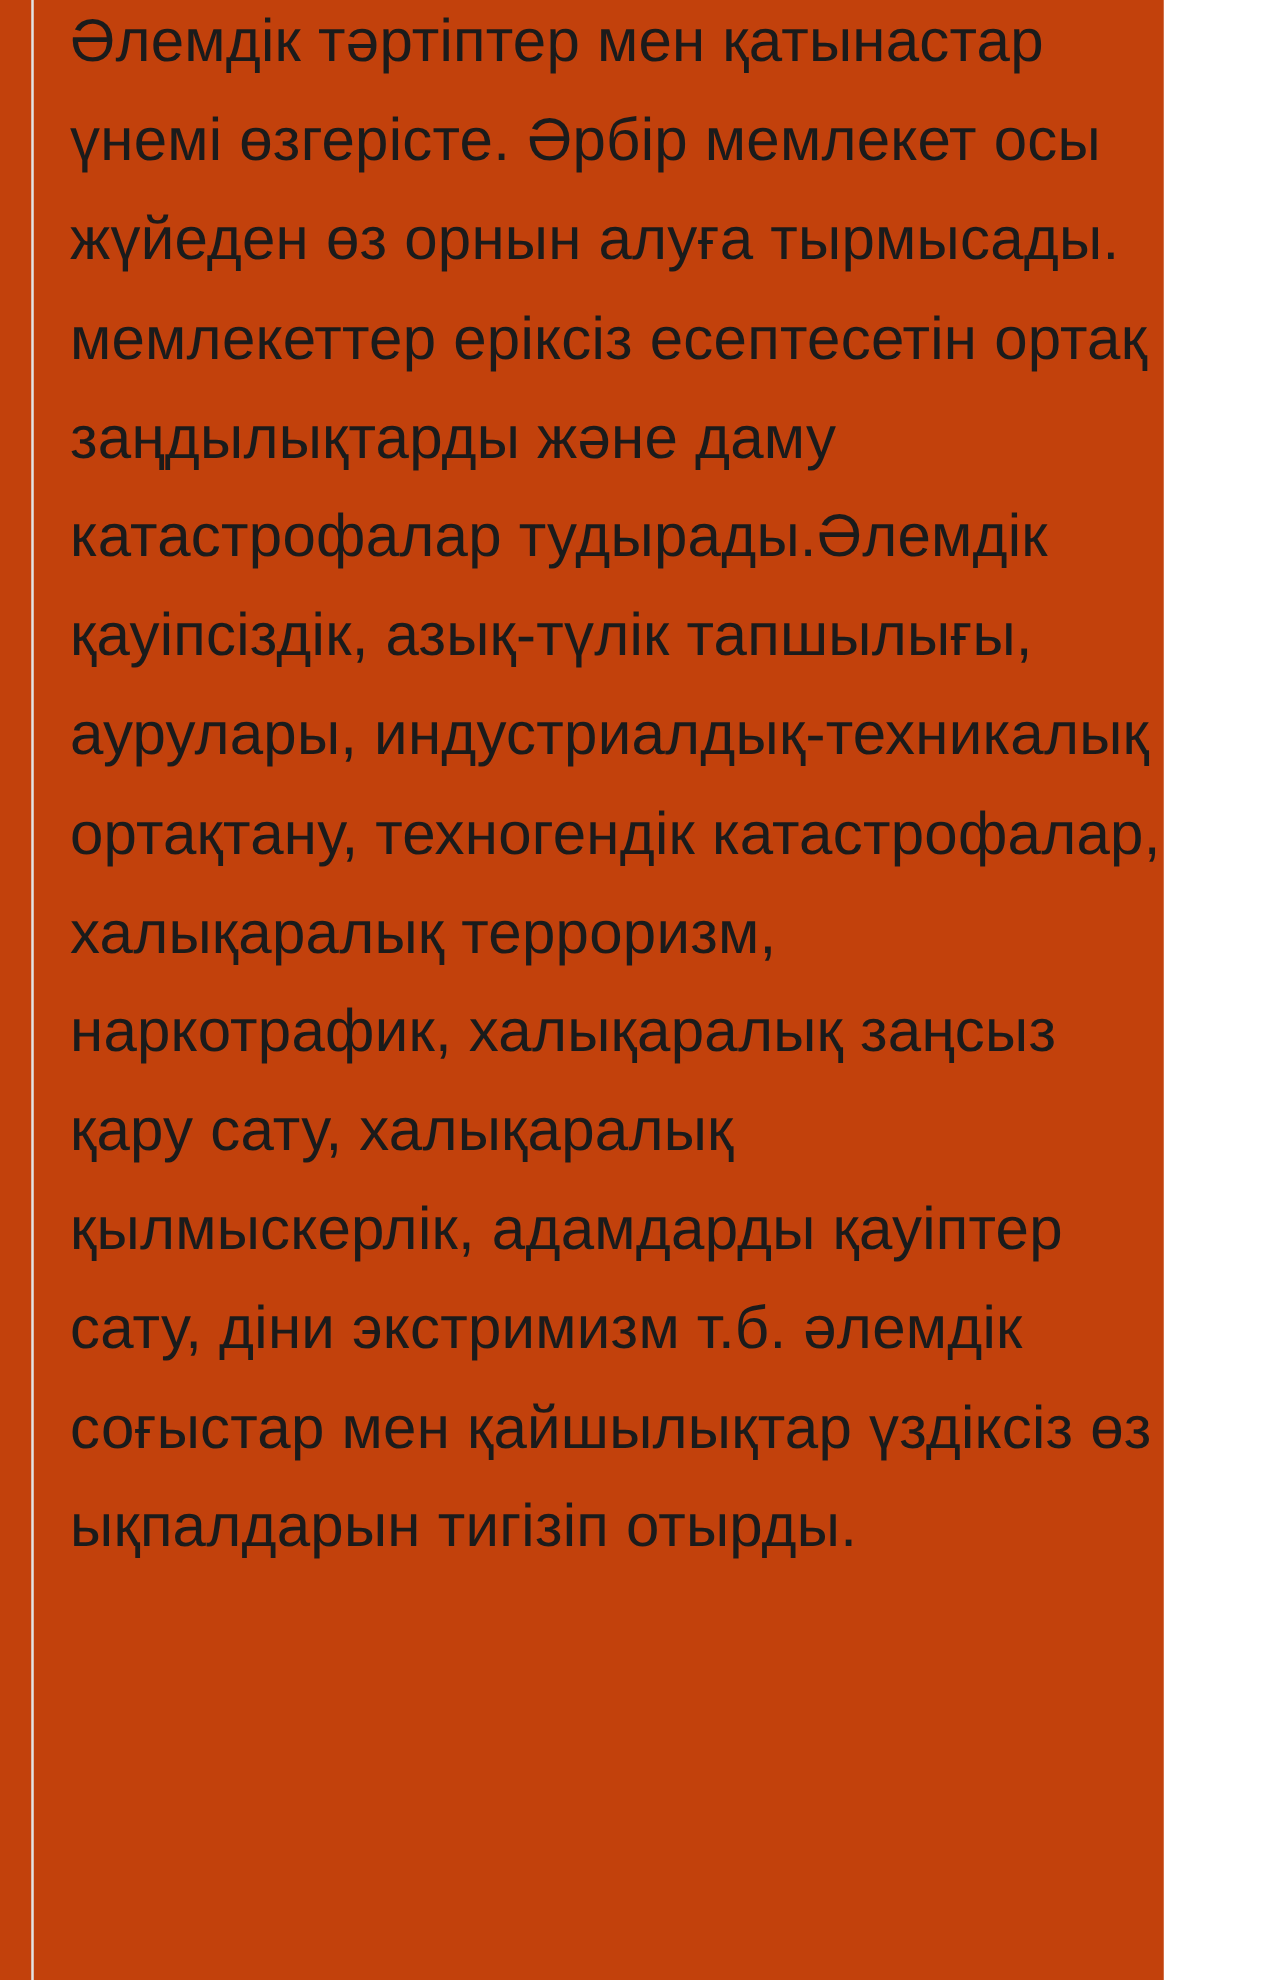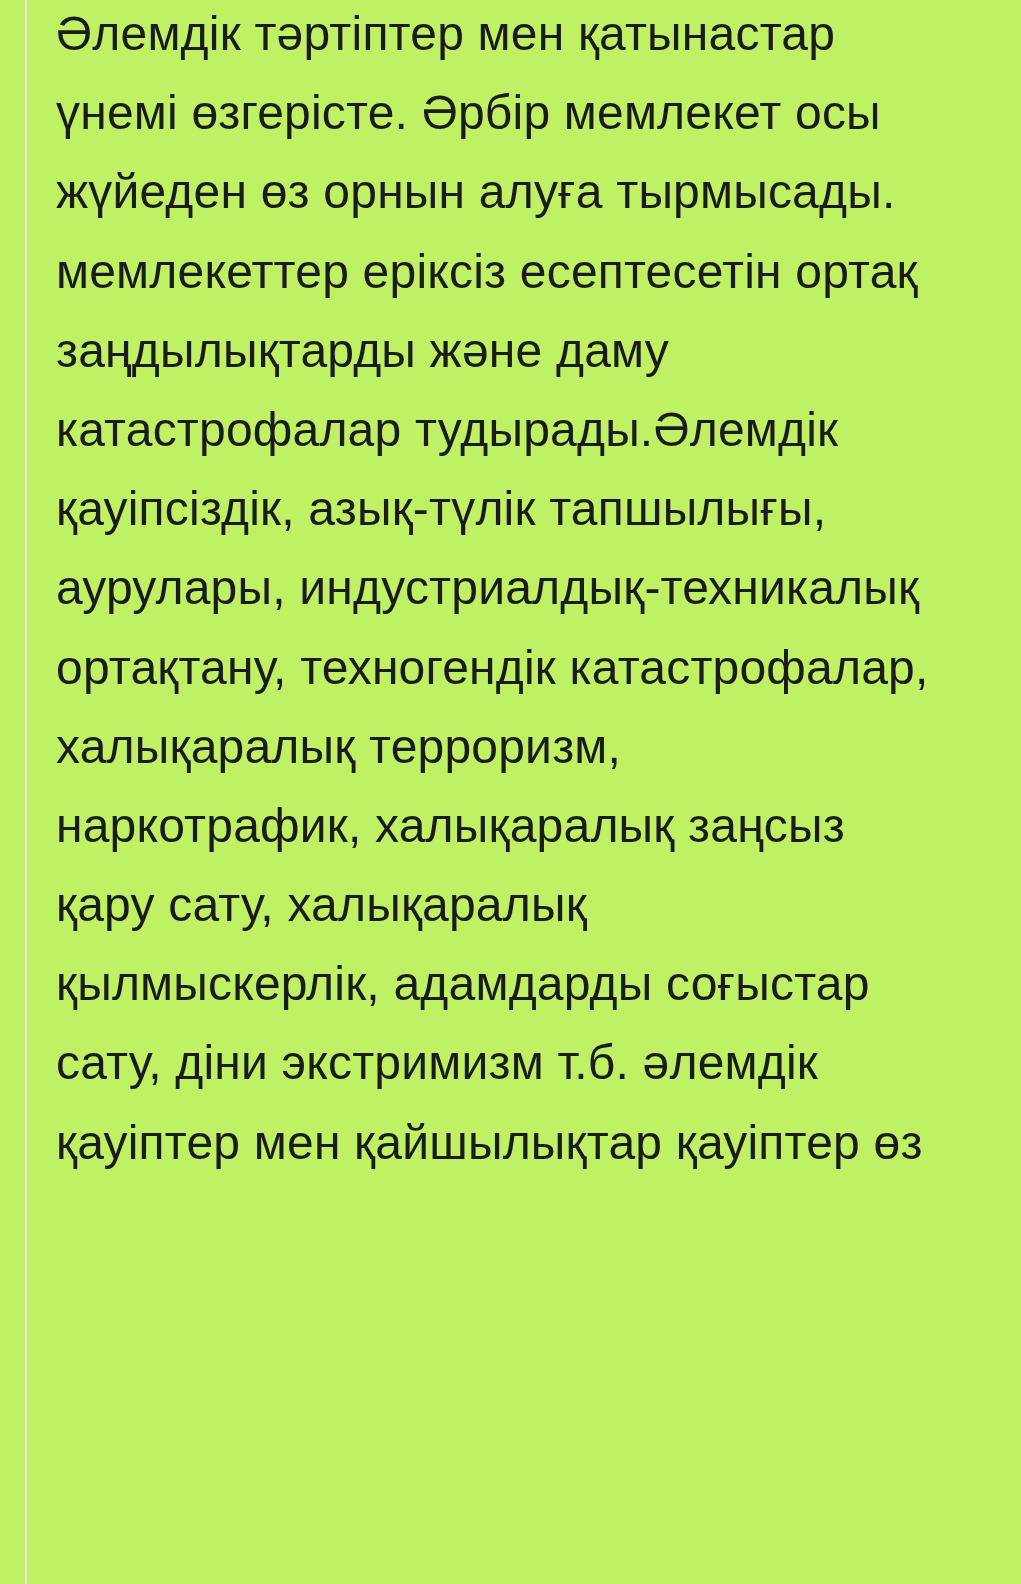--- a/index.html
+++ b/index.html
@@ -8,23 +8,23 @@
   }
   body {
     width: 1021px;
     height: 1584px;
     background: #ffffff;
     overflow: hidden;
     font-family: "Liberation Sans", "DejaVu Sans", sans-serif;
   }
   .page {
     position: relative;
-    width: 1021px;
+    width: 931px;
     height: 1584px;
-    background: #bef264;
+    background: #c2410c;
   }
   .left-rule {
     position: absolute;
     left: 25px;
     top: 0;
     width: 2px;
     height: 1584px;
     background: #e3e3e3;
   }
   .text-block {
@@ -54,17 +54,18 @@
     <div class="text-line">жүйеден өз орнын алуға тырмысады.</div>
     <div class="text-line">мемлекеттер еріксіз есептесетін ортақ</div>
     <div class="text-line">заңдылықтарды және даму</div>
     <div class="text-line">катастрофалар тудырады.Әлемдік</div>
     <div class="text-line">қауіпсіздік, азық-түлік тапшылығы,</div>
     <div class="text-line">аурулары, индустриалдық-техникалық</div>
     <div class="text-line">ортақтану, техногендік катастрофалар,</div>
     <div class="text-line">халықаралық терроризм,</div>
     <div class="text-line">наркотрафик, халықаралық заңсыз</div>
     <div class="text-line">қару сату, халықаралық</div>
-    <div class="text-line">қылмыскерлік, адамдарды соғыстар</div>
+    <div class="text-line">қылмыскерлік, адамдарды қауіптер</div>
     <div class="text-line">сату, діни экстримизм т.б. әлемдік</div>
-    <div class="text-line">қауіптер мен қайшылықтар қауіптер өз</div>
+    <div class="text-line">соғыстар мен қайшылықтар үздіксіз өз</div>
+    <div class="text-line">ықпалдарын тигізіп отырды.</div>
   </div>
 </div>
 
 </body></html>

